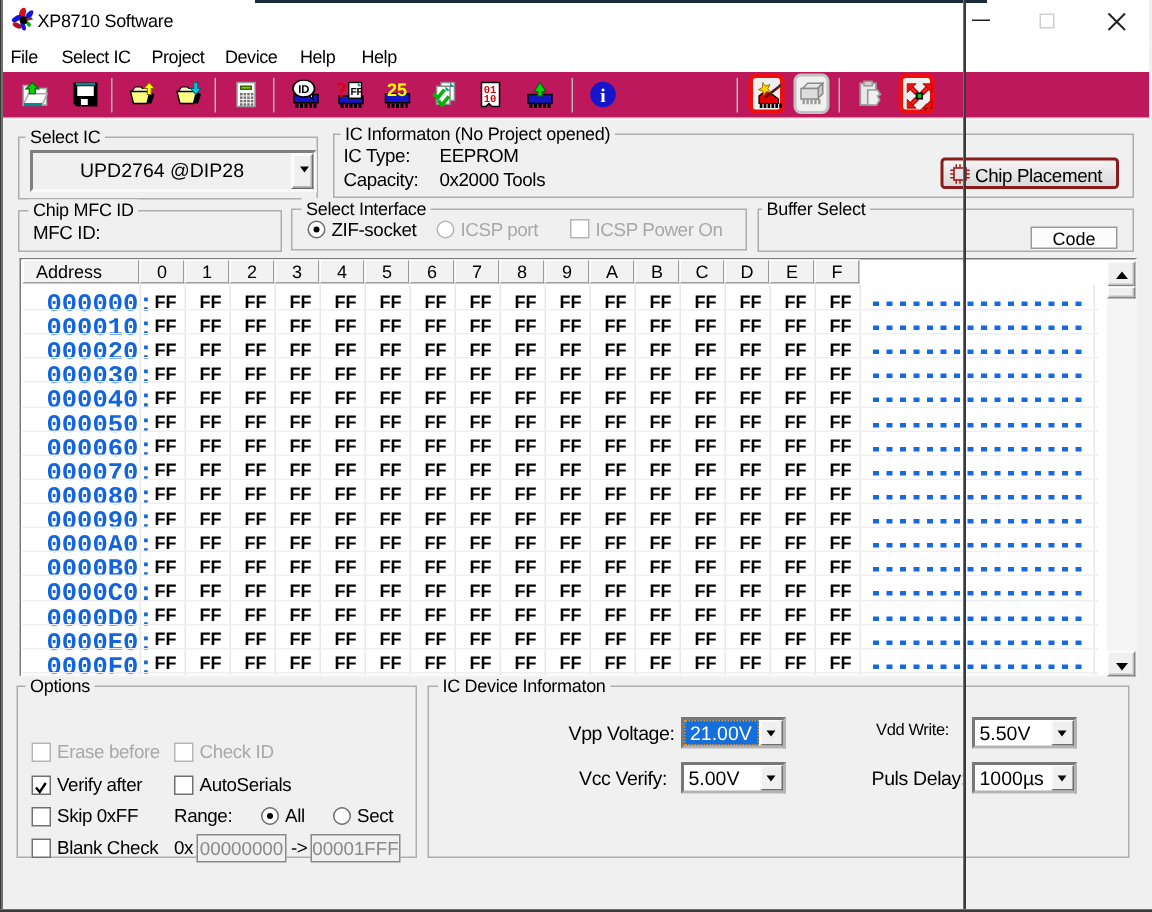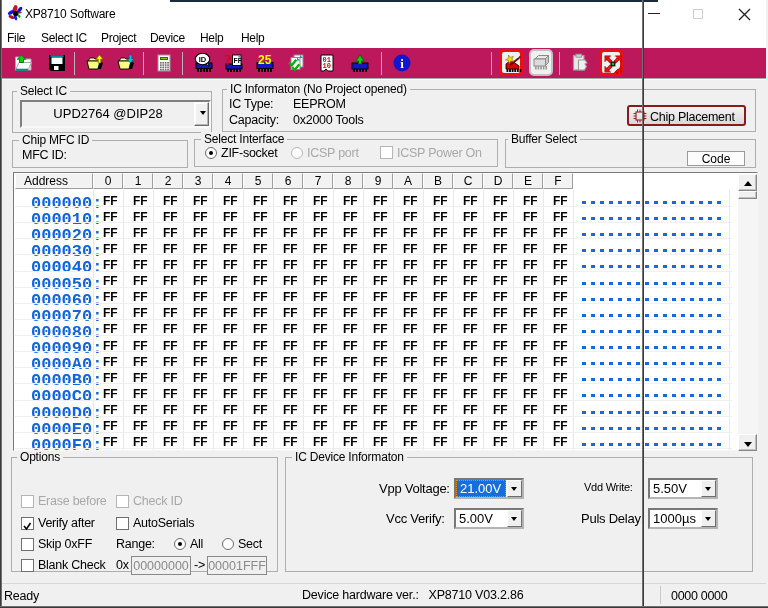--- a/index.html
+++ b/index.html
@@ -962,22 +962,16 @@
           <div class="arrow-d" style="right:5px;top:7px"></div>
         </div>
 <div class="lbl" style="left:295px;top:53px;font-size:13px">Puls Delay:</div>
         <div class="combo" style="left:362px;top:50px;width:70px;height:21px">
           <div style="position:absolute;left:3px;top:1px;color:#000;font-size:13px">1000µs</div>
 <div class="cbtn"></div>
           <div class="arrow-d" style="right:5px;top:7px"></div>
         </div>
       </div>
     </div>
-    <div class="statusbar">
-<div class="abs" style="left:2px;top:5px">Ready</div>
-<div class="abs" style="left:300px;top:4px">Device hardware ver.:&nbsp;&nbsp; XP8710 V03.2.86</div>
-<div class="abs" style="left:658px;top:2px;width:1px;height:18px;background:#c8c8c8"></div>
-<div class="abs" style="left:669px;top:5px;font-size:12.5px;letter-spacing:-0.3px">0000 0000</div>
-</div>
     <div id="topline"></div>
     <div id="b-left"></div>
     <div id="b-right"></div>
     <div id="b-bottom"></div>
   </div>
 </body></html>

